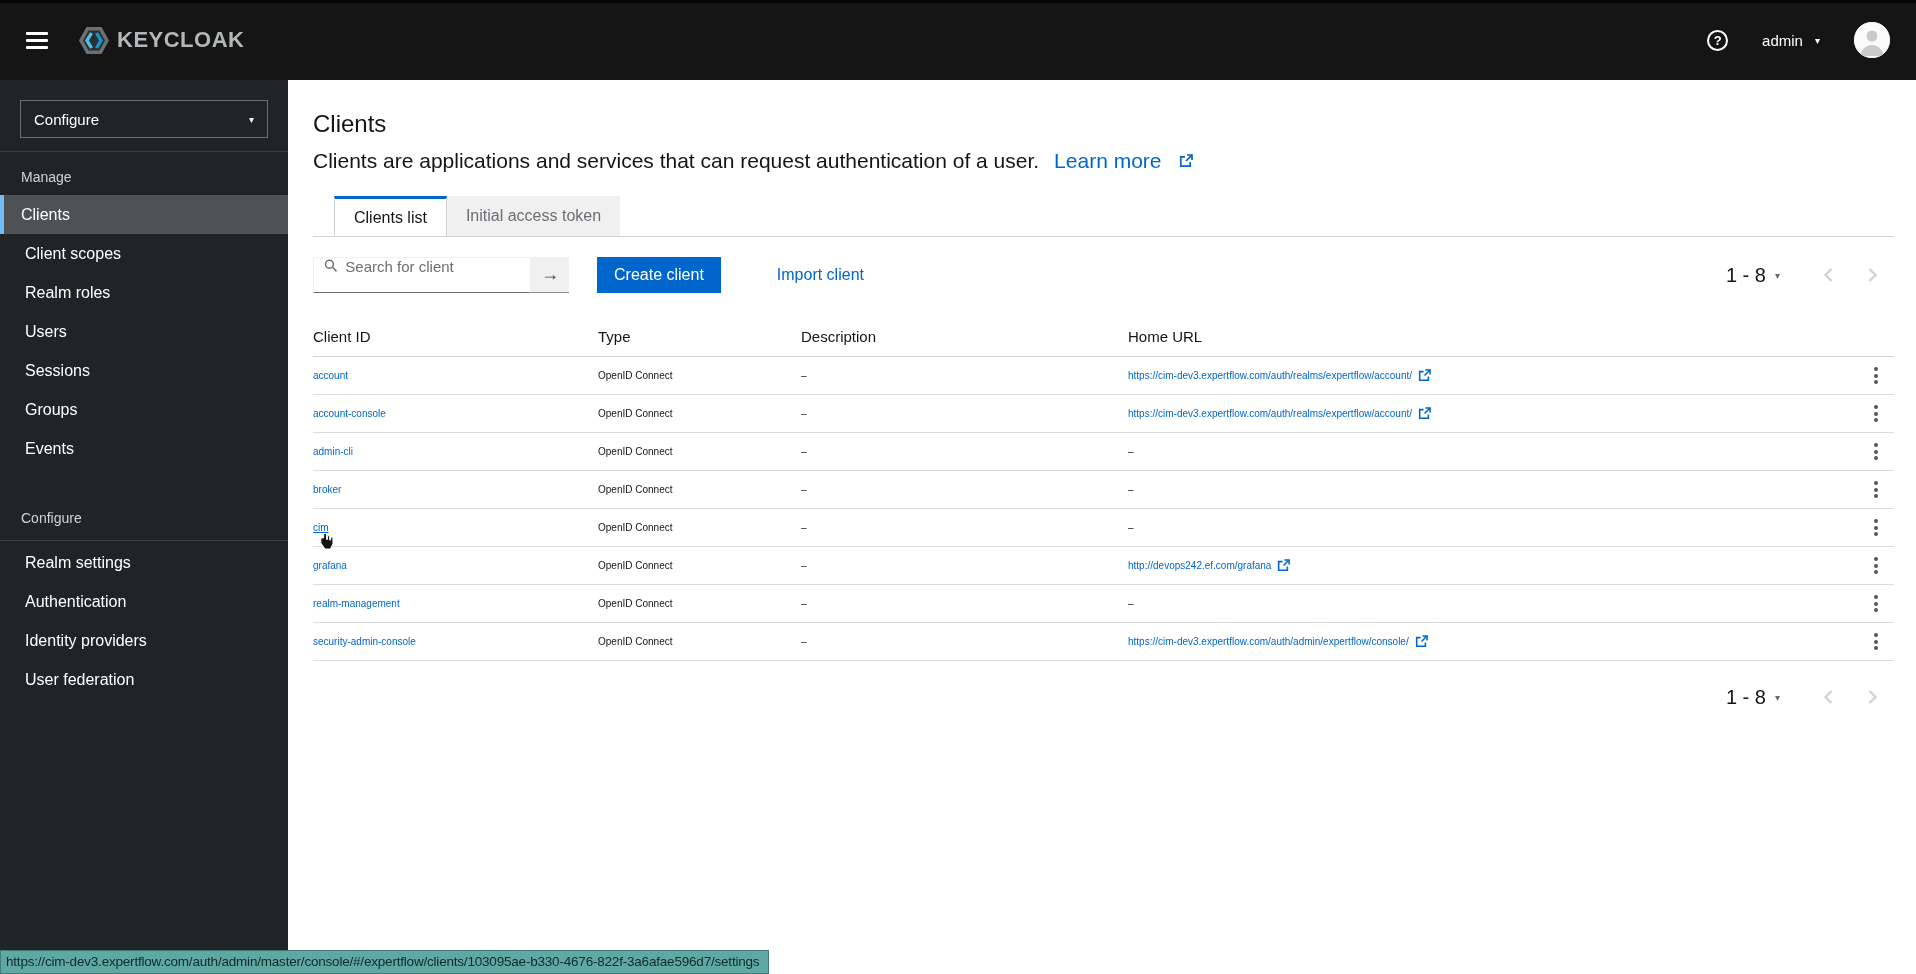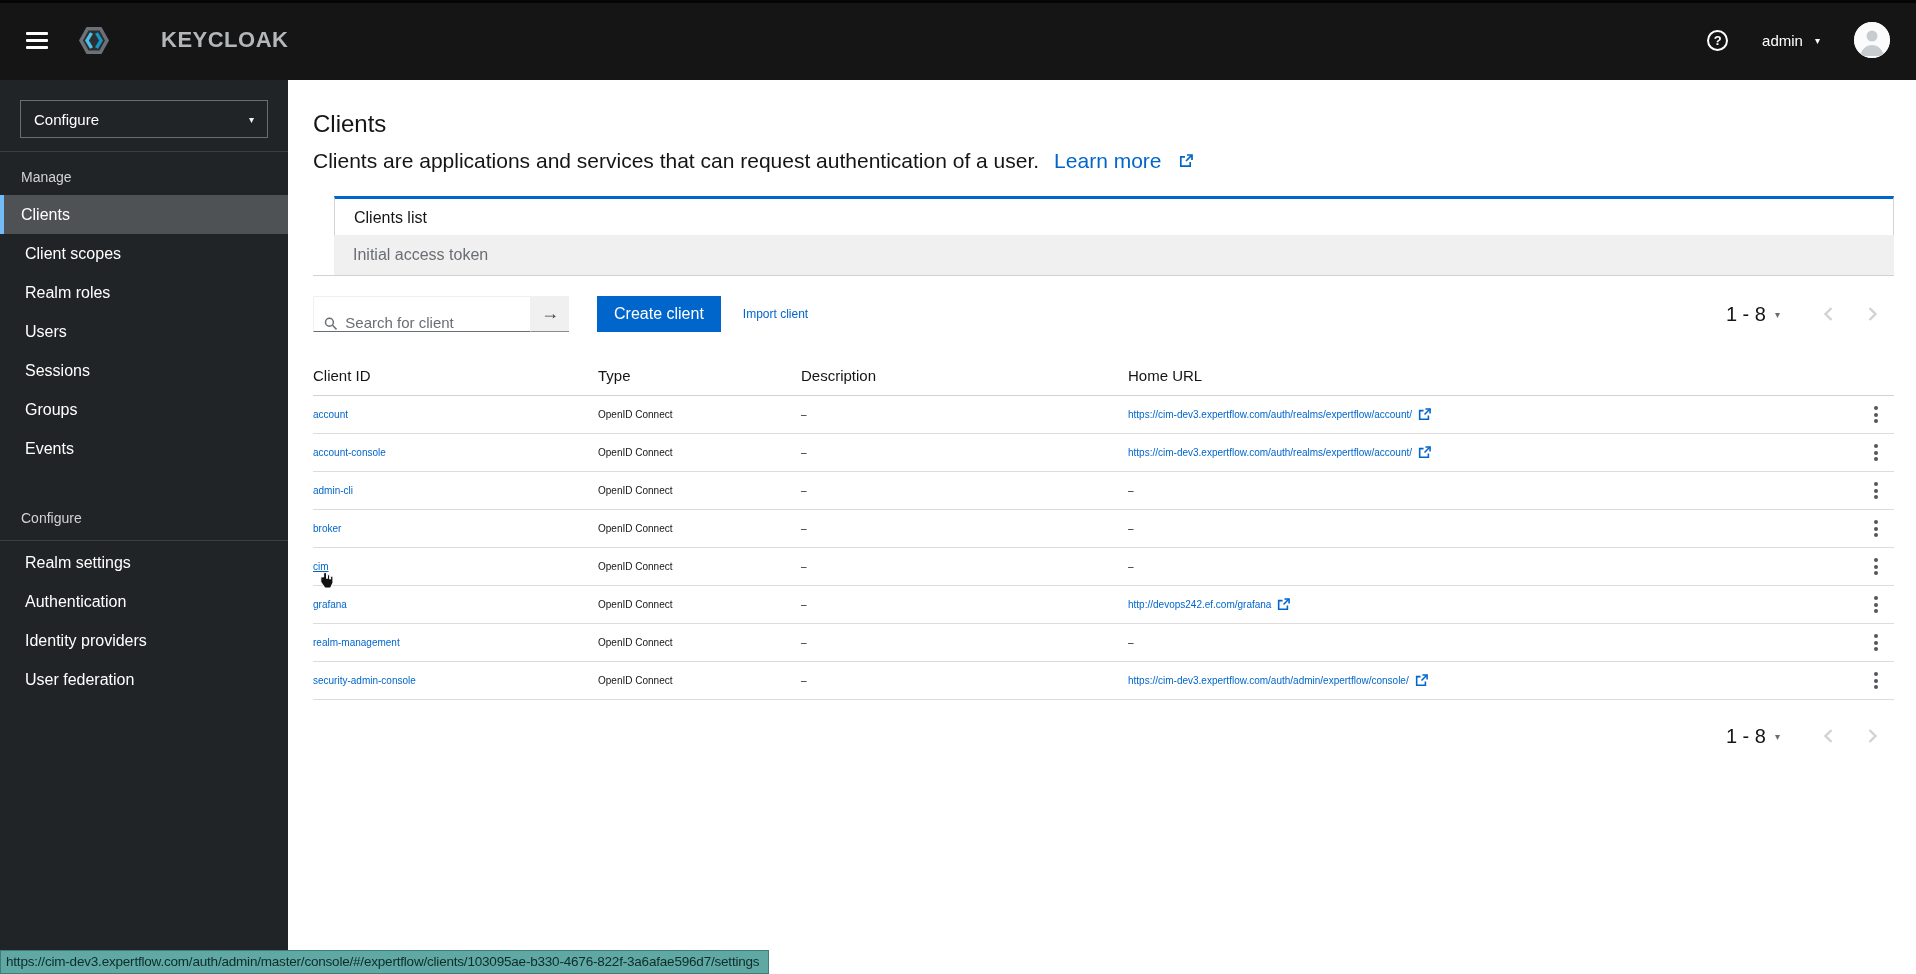--- a/index.html
+++ b/index.html
@@ -6,21 +6,21 @@
   html,body { width:1916px; height:974px; overflow:hidden; }
   body { font-family:"Liberation Sans", sans-serif; background:#fff; position:relative; }
 
   
   .navbar { position:absolute; top:0; left:0; right:0; height:80px;
             background:var(--navbar-bg,#151515); display:flex; align-items:center; padding:0 26px; z-index:4; }
   .navbar::before { content:""; position:absolute; top:0; left:0; right:0; height:3px; background:#050505; }
   .hamburger { width:22px; display:flex; flex-direction:column; gap:4px; cursor:pointer; }
   .hamburger span { display:block; height:3px; background:#fff; border-radius:1px; }
   .brand { display:flex; align-items:center; gap:7px; margin-left:30px; }
-  .brand-text { font-size:22px; font-weight:700; color:#b4b7b9; letter-spacing:0.5px;margin-left:44px; }
+  .brand-text { font-size:22px; font-weight:700; color:#b4b7b9; letter-spacing:0.5px; }
   .nav-right { margin-left:auto; display:flex; align-items:center; gap:34px; }
   .help-icon { width:21px; height:21px; border:2px solid #fff; border-radius:50%; color:#fff;
                font-size:13px; font-weight:700; display:flex; align-items:center; justify-content:center; cursor:pointer; }
   .user-menu { display:flex; align-items:center; gap:12px; color:#fff; font-size:15px; cursor:pointer; }
   .caret { font-size:10px; color:#fff; }
   .avatar { width:36px; height:36px; border-radius:50%; background:#fbfbfb; overflow:hidden; display:flex; align-items:flex-end; justify-content:center; }
 
   
   .sidebar { position:absolute; top:80px; left:0; bottom:0; width:288px; background:var(--sidebar-bg,#212427); z-index:2; }
   .realm-select { margin:20px 20px 0 20px; height:38px; border:1px solid #6a6e73; display:flex;
@@ -33,37 +33,37 @@
               font-size:16px; cursor:pointer; border-left:4px solid transparent; }
   .nav-item.active { background:var(--sidebar-active-bg,#4f5255); border-left-color:var(--sidebar-accent,#73bcf7); padding-left:17px; }
   .configure-divider { border:none; border-top:1px solid #3c3f42; margin:4px 0 2px 0; }
 
   
   .main { position:absolute; top:80px; left:288px; right:0; bottom:0; background:#fff; padding:30px 22px 0 25px; }
   .page-title { font-size:24px; font-weight:500; color:var(--text,#151515); }
   .page-desc { margin-top:11px; font-size:21px; color:var(--text,#151515); display:flex; align-items:center; gap:15px; }
   .learn-more { color:var(--link,#0066cc); text-decoration:none; display:inline-flex; align-items:center; gap:17px; cursor:pointer; }
 
-  .tabs { margin-top:23px; display:flex; border-bottom:1px solid var(--border,#d2d2d2); padding-left:21px;flex-direction:column; }
+  .tabs { margin-top:23px; display:flex; border-bottom:1px solid var(--border,#d2d2d2); padding-left:21px; }
   .tab { height:40px; display:flex; align-items:center; padding:0 19px; font-size:16px; cursor:pointer; }
   .tab.active { background:#fff; color:var(--text,#151515); border-top:3px solid var(--accent,#0066cc);
                 border-left:1px solid var(--border,#d2d2d2); border-right:1px solid var(--border,#d2d2d2); margin-bottom:-1px; }
   .tab.inactive { background:var(--tab-inactive-bg,#f0f0f0); color:var(--muted,#6a6e73); }
 
   .toolbar { margin-top:20px; display:flex; align-items:center; }
   .search-group { display:flex; }
   .search-box { width:218px; height:36px; background:#fff; border:1px solid #f0f0f0; border-bottom:1px solid #6a6e73;
-                display:flex; align-items:flex-end; padding:0 10px; gap:8px; }
+                display:flex; align-items:flex-start; padding:0 10px; gap:8px; }
   .search-box input { border:none; outline:none; width:100%; font-size:15px; font-family:inherit; color:var(--text,#151515); }
   .search-box input::placeholder { color:var(--muted,#6a6e73); }
   .search-btn { width:38px; height:36px; background:#f0f0f0; border:none; border-bottom:1px solid #8a8d90;
                 font-size:18px; color:#3c3f42; cursor:pointer; display:flex; align-items:center; justify-content:center; }
   .create-btn { margin-left:28px; height:36px; padding:0 17px; background:var(--accent,#0066cc); color:#fff;
                 border:none; font-size:16px; font-family:inherit; cursor:pointer; }
-  .import-link { margin-left:22px; color:var(--link,#0066cc); font-size:12px; text-decoration:none; cursor:pointer; }
+  .import-link { margin-left:56px; color:var(--link,#0066cc); font-size:16px; text-decoration:none; cursor:pointer; }
 
   .pagination { display:flex; align-items:center; }
   .pagination.top { margin-left:auto; }
   .pag-range { font-size:20px; font-weight:400; color:var(--text,#151515); }
   .pag-caret { font-size:10px; color:var(--muted,#6a6e73); margin-left:9px; cursor:pointer; }
   .pag-btn { width:44px; height:36px; display:flex; align-items:center; justify-content:center; cursor:default; background:none; border:none; }
   .pag-btn:first-of-type { margin-left:26px; }
 
   table.clients { margin-top:26px; width:100%; border-collapse:collapse; table-layout:fixed; }
   table.clients th { text-align:left; font-size:15px; font-weight:400; color:var(--text,#151515);

